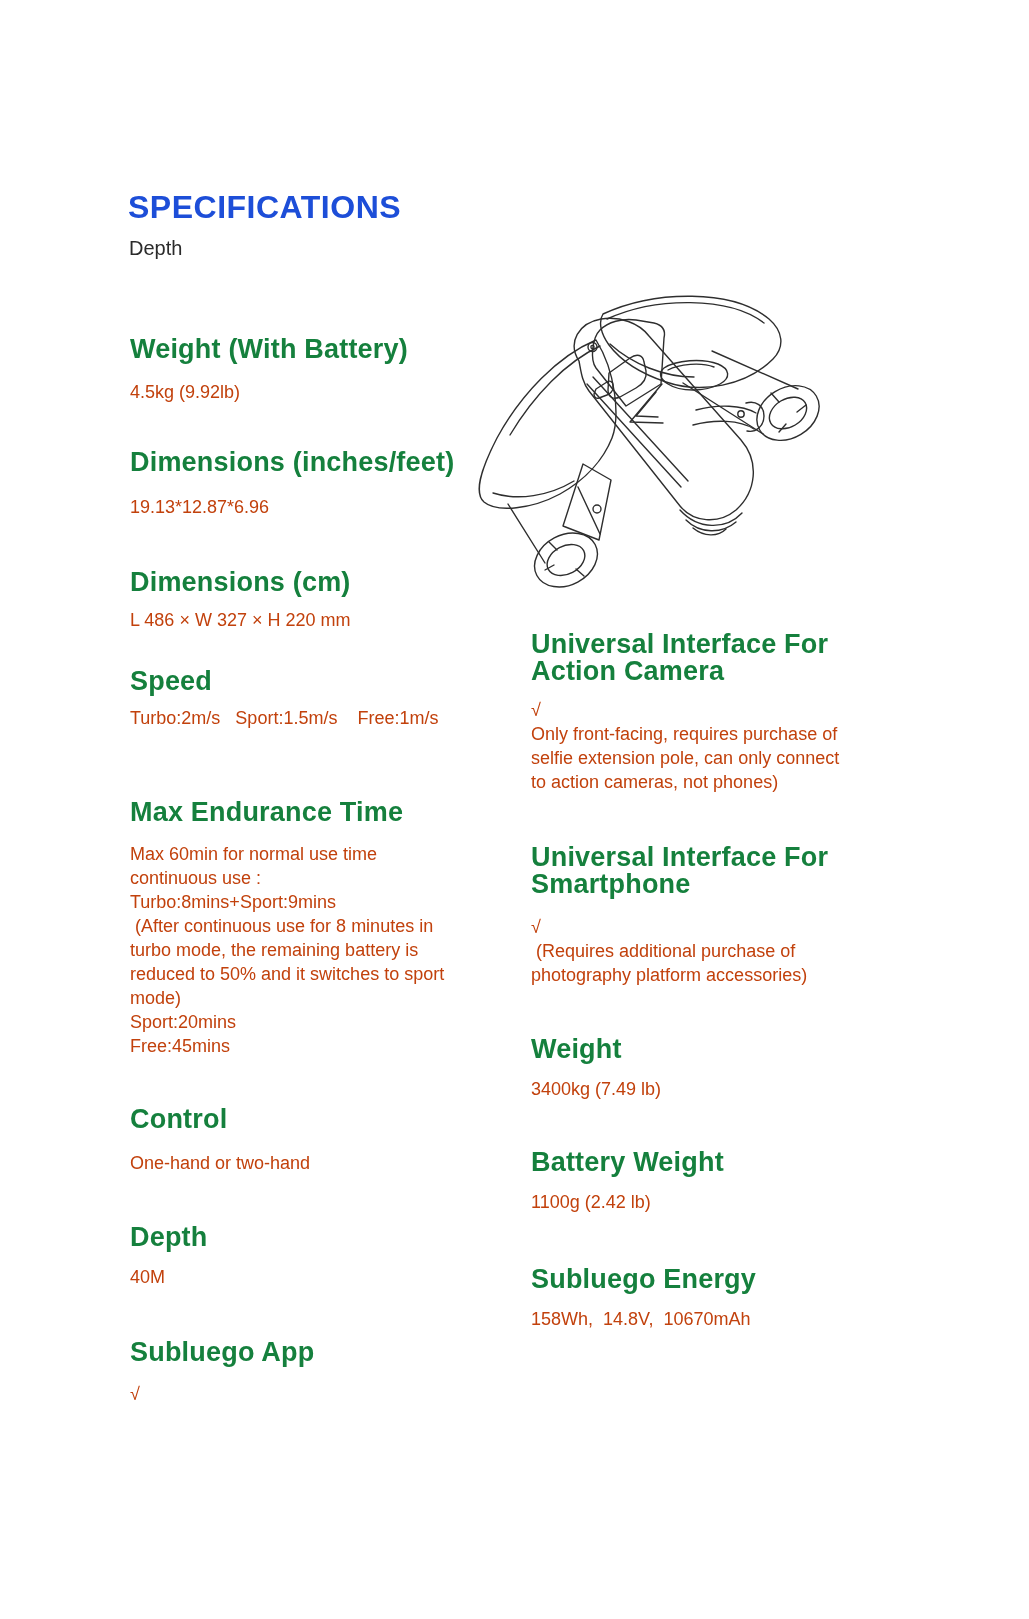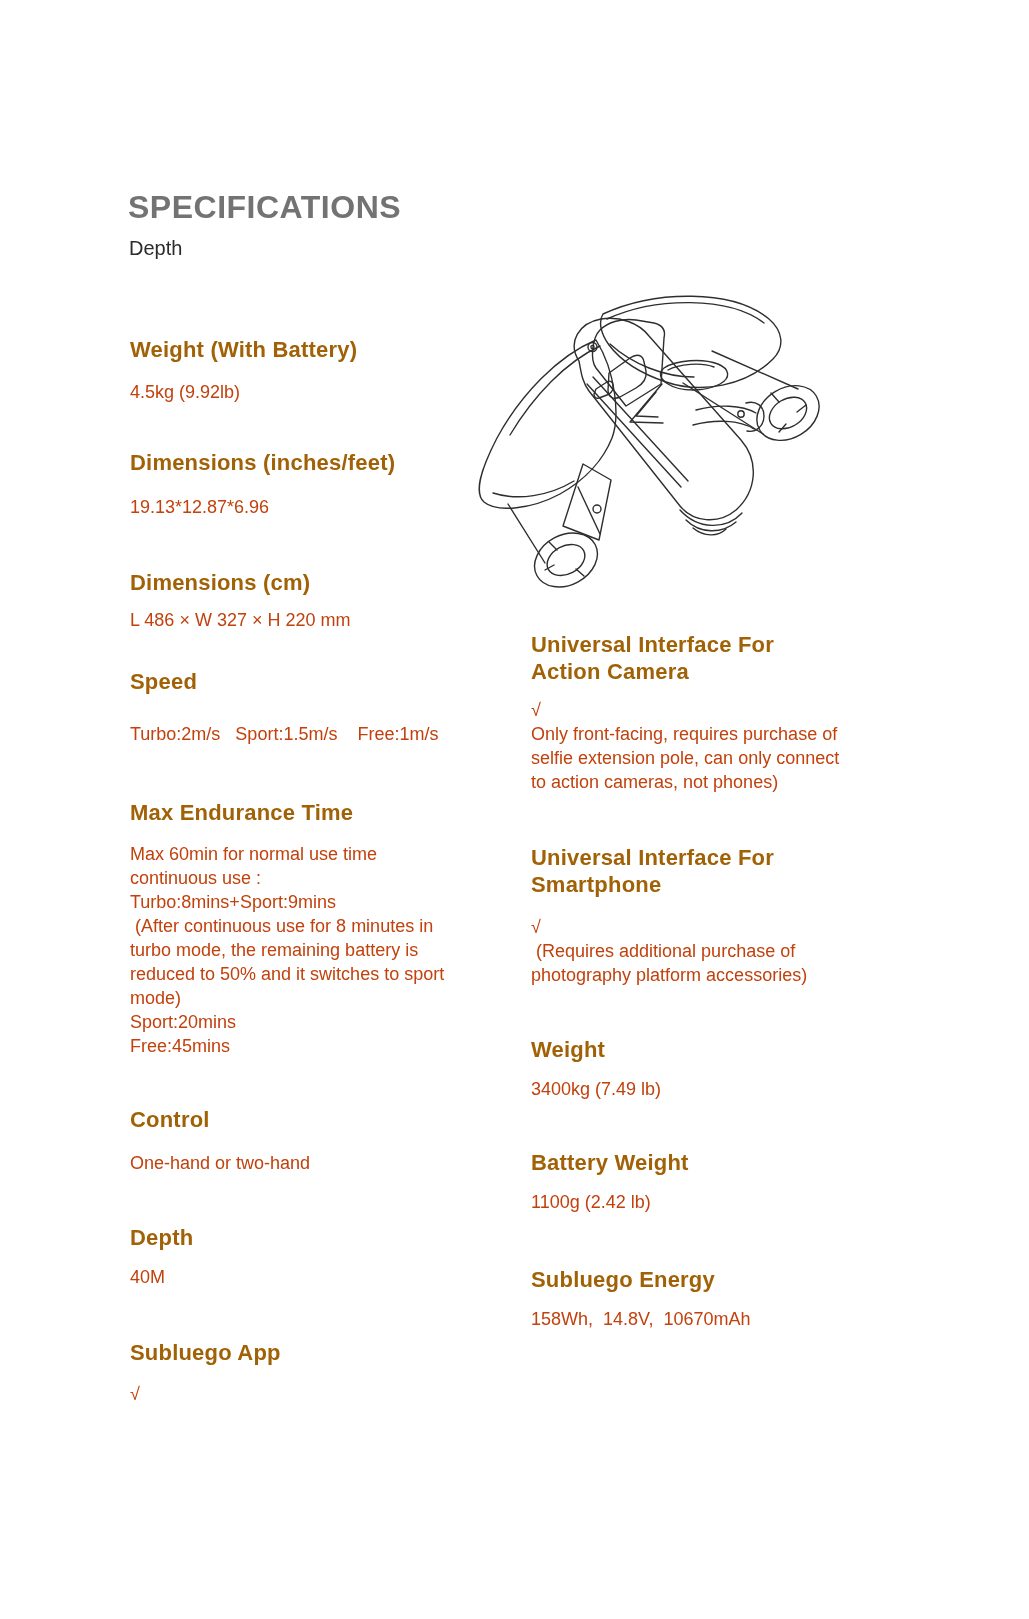--- a/index.html
+++ b/index.html
@@ -5,28 +5,28 @@
   html,body { margin:0; padding:0; }
   body {
     width:1029px; height:1619px;
     background:#ffffff;
     font-family:"Liberation Sans","DejaVu Sans",sans-serif;
     position:relative;
     overflow:hidden;
   }
   .abs { position:absolute; }
   .h1 {
-    font-size:32px; font-weight:700; color:#737373; letter-spacing:0.5px;
+    font-size:32px; font-weight:700; color:#1d4ed8; letter-spacing:0.5px;
     line-height:38px; white-space:pre;
   }
   .subtitle {
     font-size:20px; color:#2b2b2b; line-height:24px; white-space:pre;
   }
   .h2 {
-    font-size:22px; font-weight:700; color:#a16207; letter-spacing:0.2px;
+    font-size:27px; font-weight:700; color:#15803d; letter-spacing:0.2px;
     line-height:27px; white-space:pre-wrap;
   }
   .val {
     font-size:18px; color:#c2410c; line-height:24px; white-space:pre-wrap;
   }
   .illus { width:475px; height:345px; }
   .illus svg { display:block; width:100%; height:100%; }
 </style>
 </head>
 <body>
@@ -94,21 +94,21 @@
 <div class="abs h2" style="left:130px; top:336px;">Weight (With Battery)</div>
 <div class="abs val" style="left:130px; top:380px;">4.5kg (9.92lb)</div>
 
 <div class="abs h2" style="left:130px; top:449px;">Dimensions (inches/feet)</div>
 <div class="abs val" style="left:130px; top:495px;">19.13*12.87*6.96</div>
 
 <div class="abs h2" style="left:130px; top:569px;">Dimensions (cm)</div>
 <div class="abs val" style="left:130px; top:608px;">L 486 × W 327 × H 220 mm</div>
 
 <div class="abs h2" style="left:130px; top:668px;">Speed</div>
-<div class="abs val" style="left:130px; top:722px;">Turbo:2m/s   Sport:1.5m/s    Free:1m/s</div>
+<div class="abs val" style="left:130px; top:706px;">Turbo:2m/s   Sport:1.5m/s    Free:1m/s</div>
 
 <div class="abs h2" style="left:130px; top:799px;">Max Endurance Time</div>
 <div class="abs val" style="left:130px; top:842px;">Max 60min for normal use time
 continuous use :
 Turbo:8mins+Sport:9mins
  (After continuous use for 8 minutes in
 turbo mode, the remaining battery is
 reduced to 50% and it switches to sport
 mode)
 Sport:20mins

